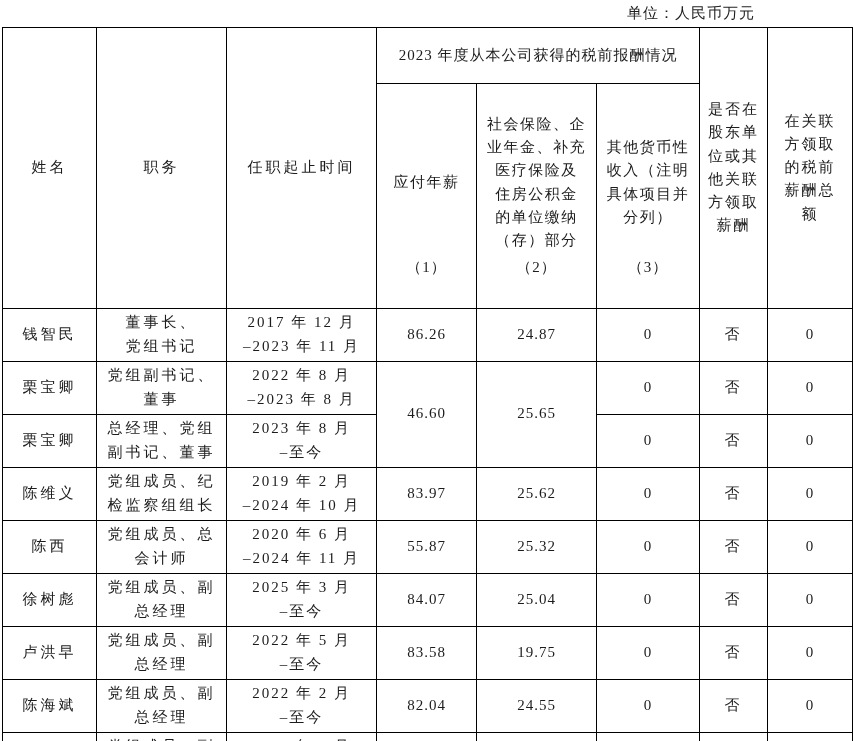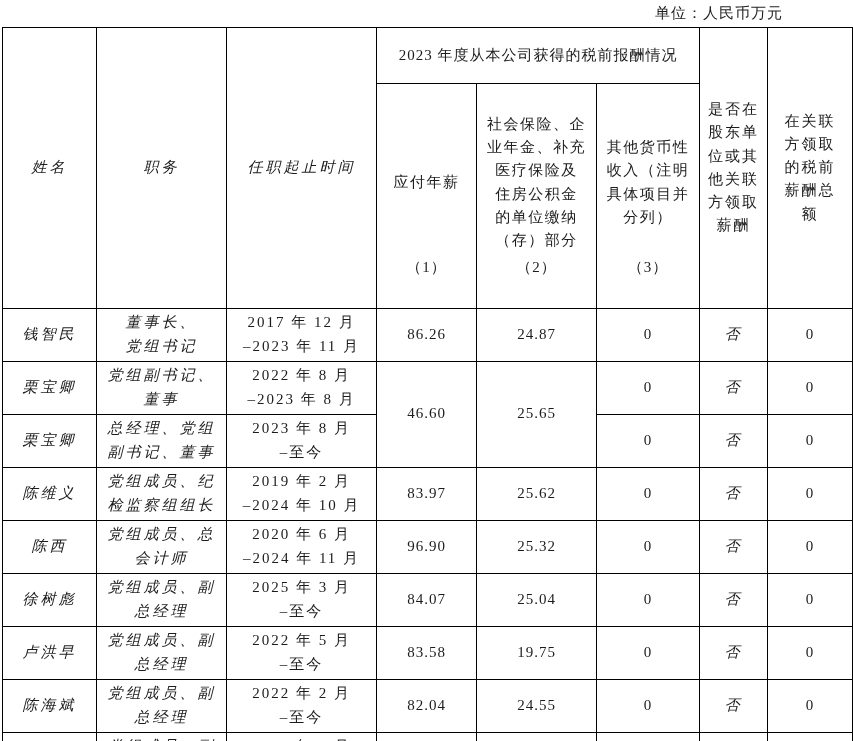--- a/index.html
+++ b/index.html
@@ -9,21 +9,21 @@
     background: #ffffff;
     color: #1c1c1c;
     font-family: "Liberation Serif", serif;
   }
   .page { width: 853px; height: 741px; overflow: hidden; }
 
   .unit-label {
     height: 27px;
     line-height: 26px;
     text-align: right;
-    padding-right: 70px;
+    padding-right: 98px;
     font-size: 15px;
     letter-spacing: 1px;
   }
 
   table.comp {
     border-collapse: collapse;
     table-layout: fixed;
     width: 850px;
     margin-left: 2px;
   }
@@ -31,21 +31,21 @@
     border: 1px solid #000000;
     font-weight: normal;
     text-align: center;
     vertical-align: middle;
     font-size: 15px;
     line-height: 1.55;
     padding: 2px 3px;
     white-space: pre-line;
     overflow: hidden;
   }
-  .cjk   { letter-spacing: 3px; font-style: italic; }
+  .cjk   { letter-spacing: 3px; }
   .cjk2  { letter-spacing: 2px; }
   .num   { font-size: 16px; letter-spacing: 1px; }
   .group-head { letter-spacing: 1px; }
 
   tr.hA { height: 56px; }
   tr.hB { height: 179px; }
   tr.dr { height: 53px; }
 
   .subhead {
     display: flex;
@@ -179,21 +179,21 @@
       <td class="cjk">否</td>
       <td class="num">0</td>
     </tr>
 
     <tr class="dr">
       <td class="cjk">陈西</td>
       <td class="cjk">党组成员、总
 会计师</td>
       <td class="cjk2">2020 年 6 月
 –2024 年 11 月</td>
-      <td class="num">96.90</td>
+      <td class="num">55.87</td>
       <td class="num">25.32</td>
       <td class="num">0</td>
       <td class="cjk">否</td>
       <td class="num">0</td>
     </tr>
 
     <tr class="dr">
       <td class="cjk">徐树彪</td>
       <td class="cjk">党组成员、副
 总经理</td>

